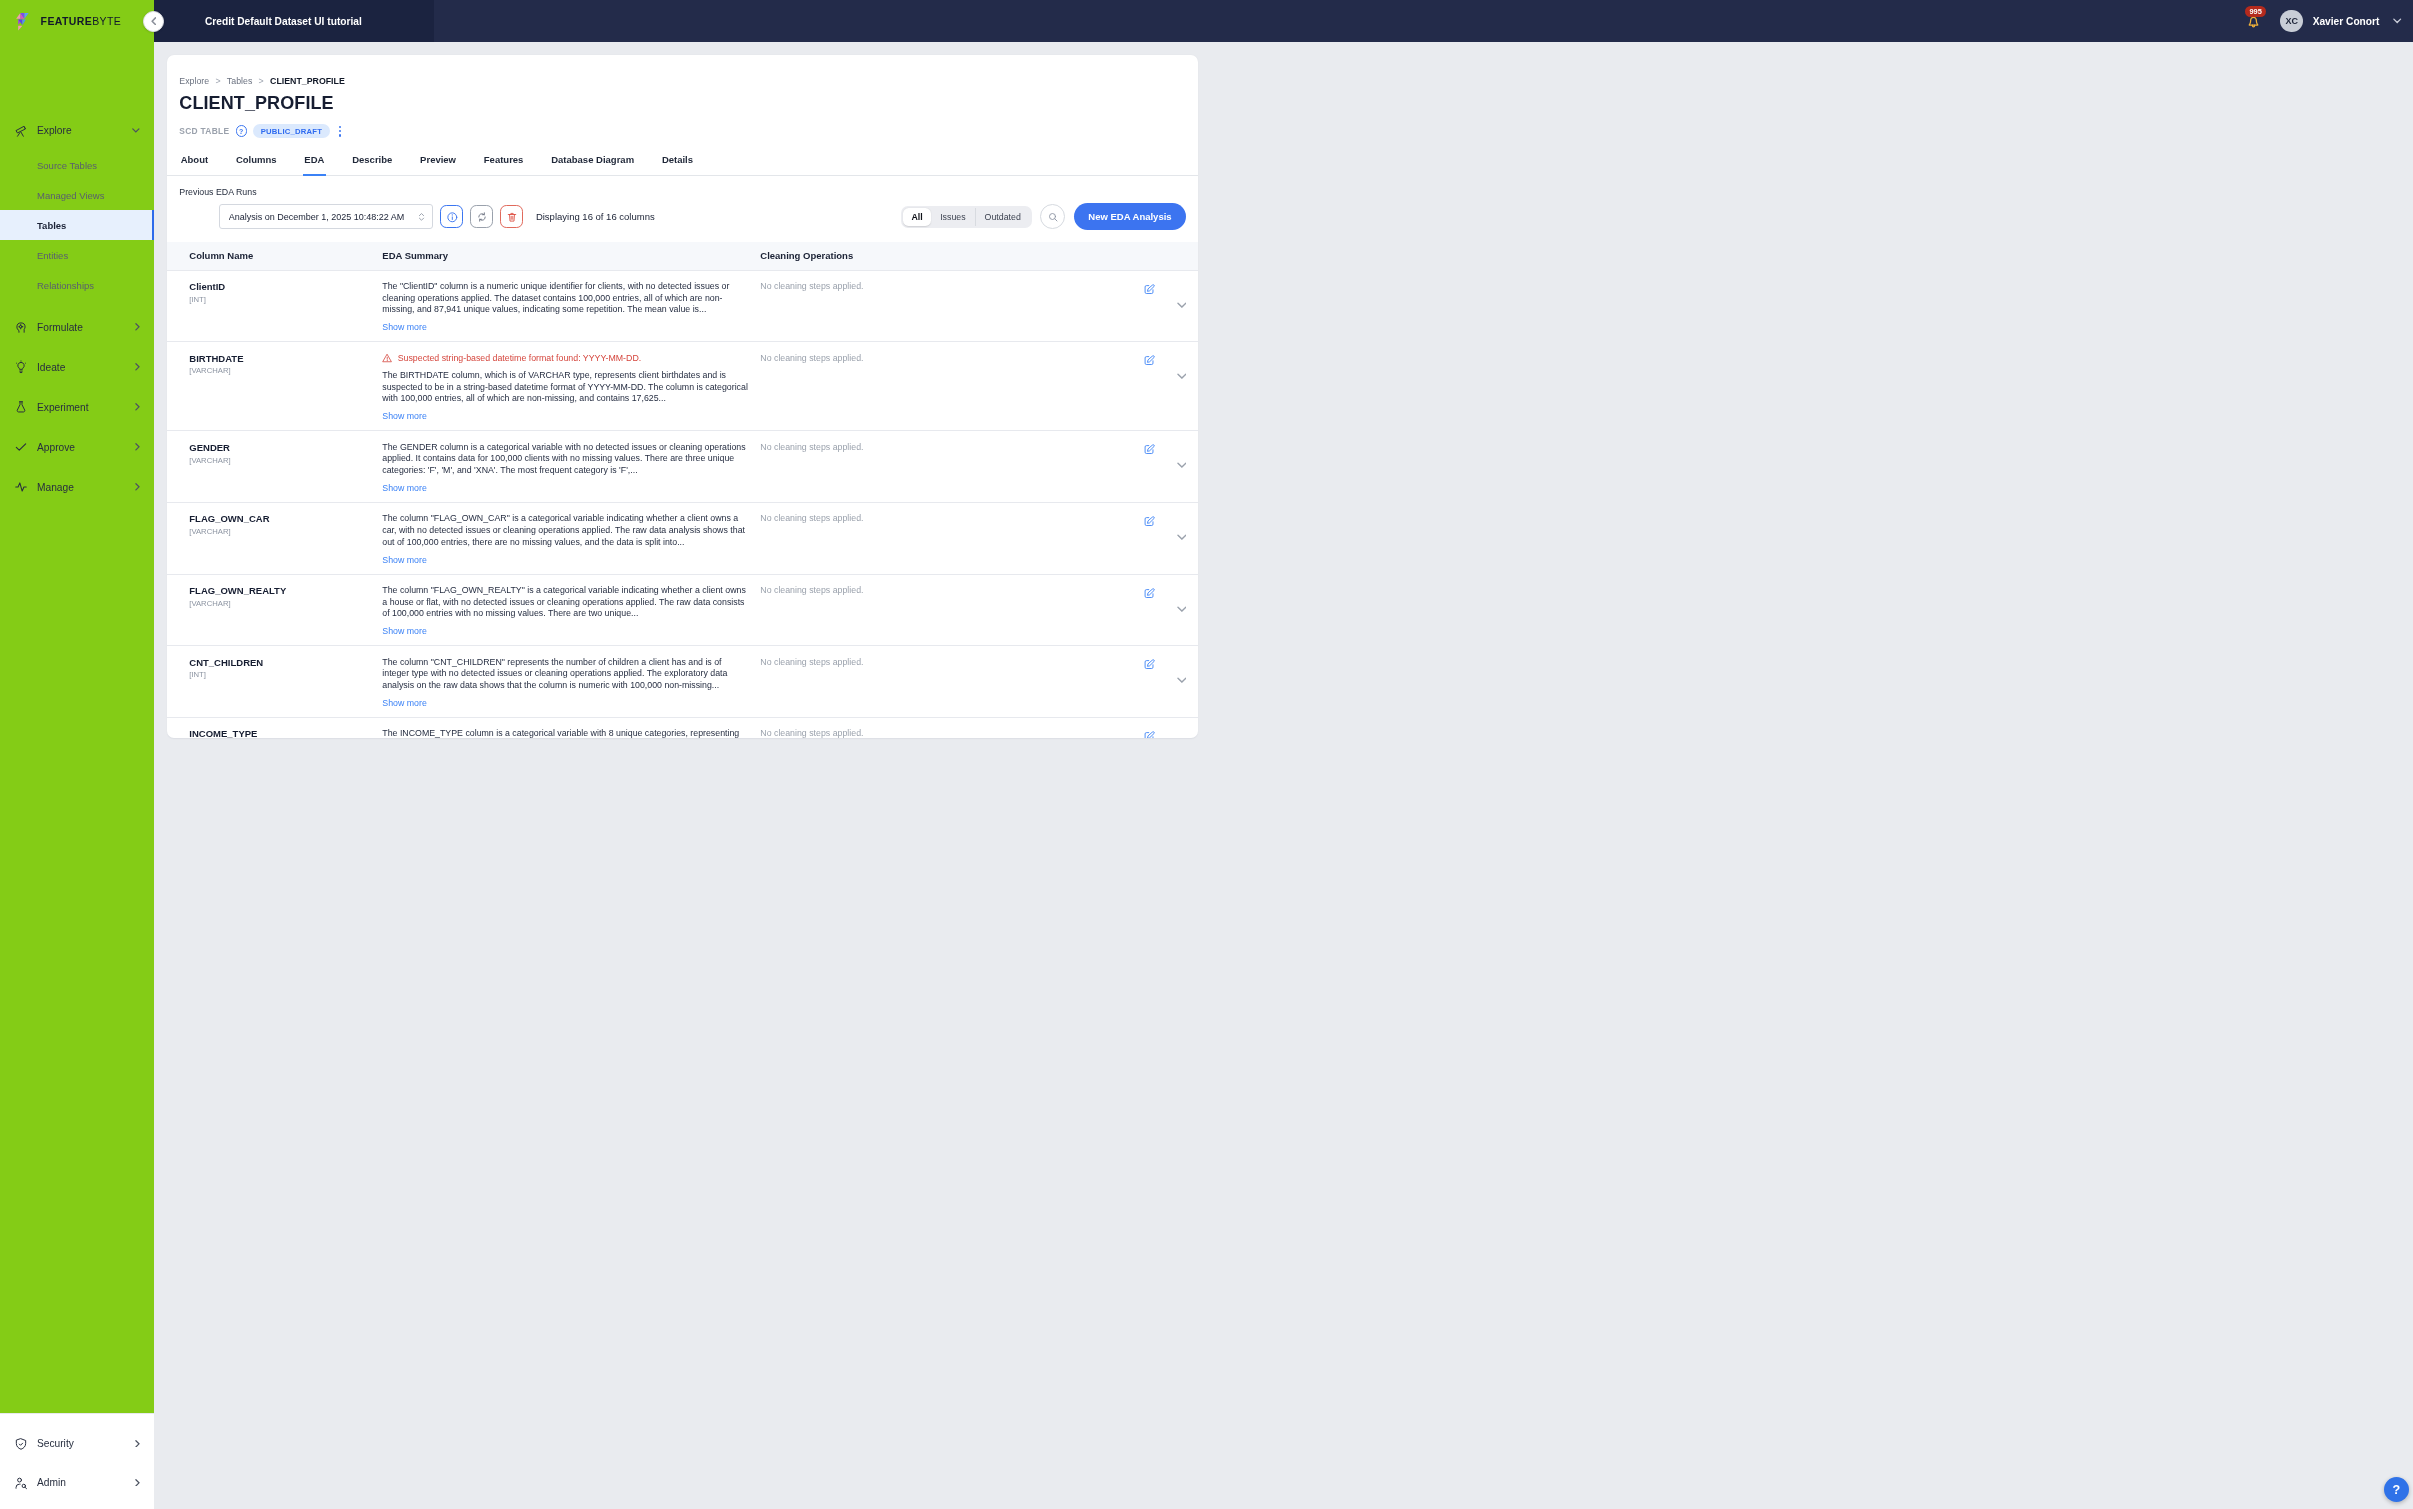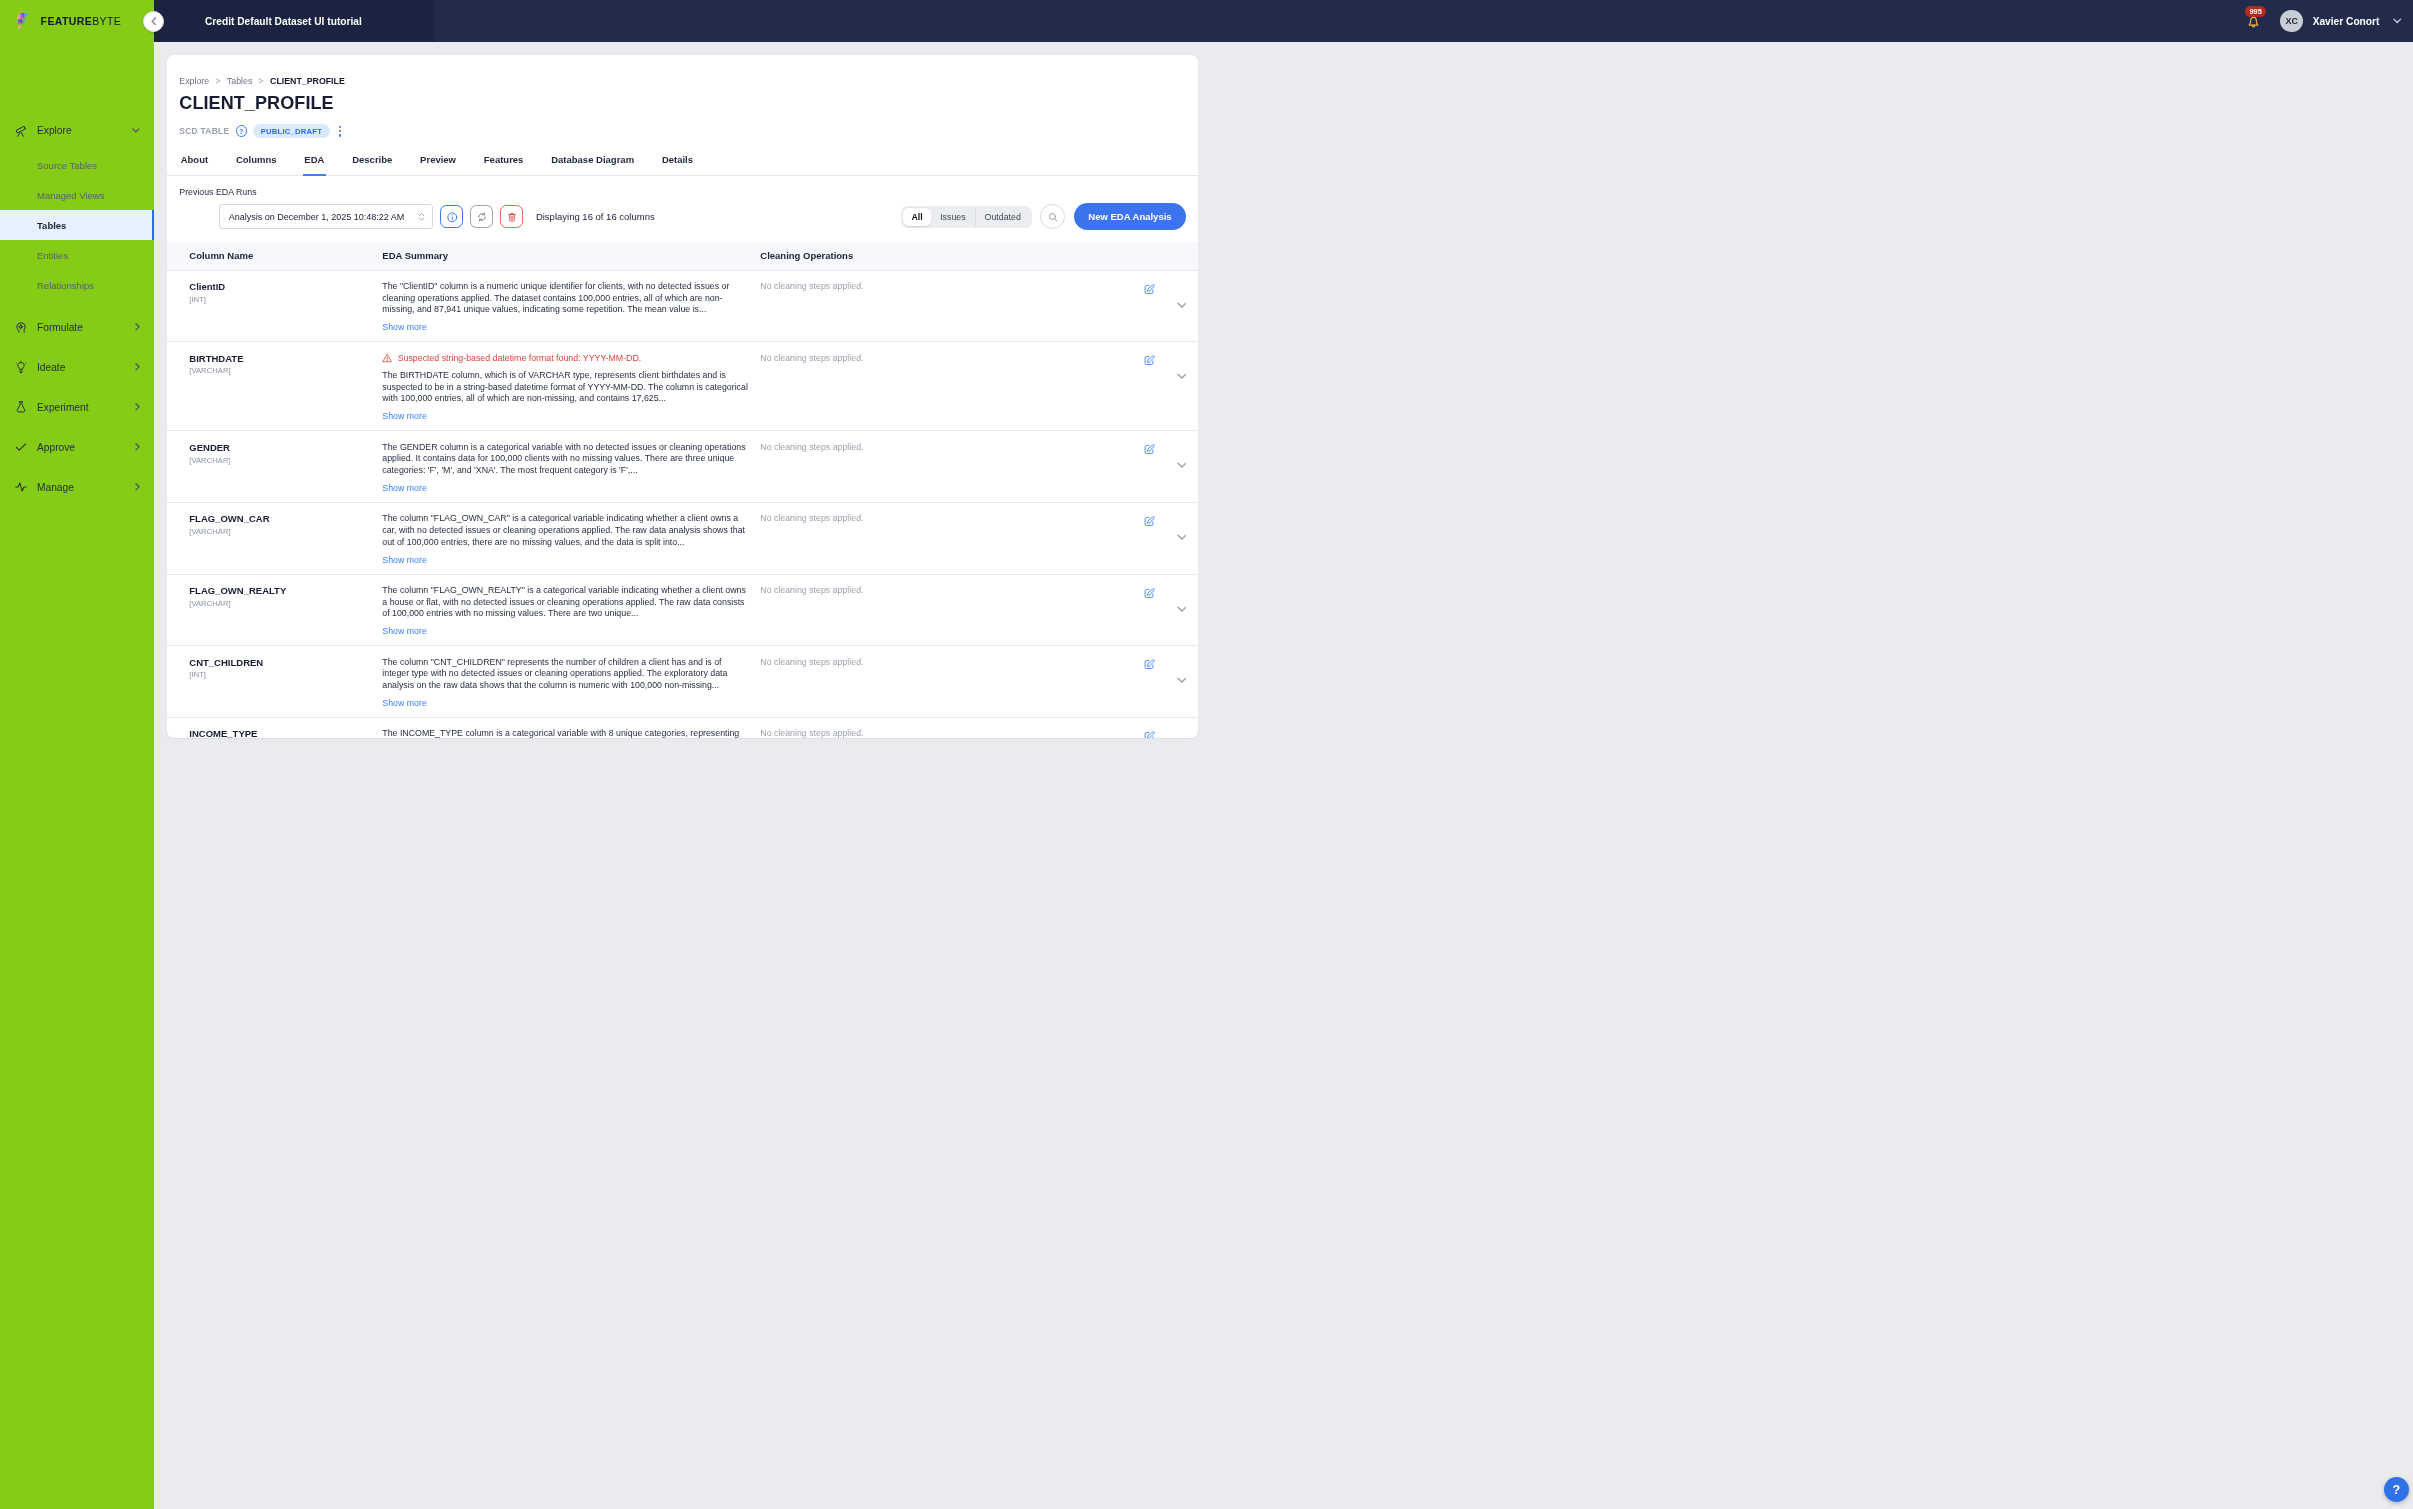--- a/index.html
+++ b/index.html
@@ -201,20 +201,44 @@
       <svg class="nv-ic" width="14" height="14" viewBox="0 0 24 24" fill="none" stroke="currentColor" stroke-width="1.8" stroke-linecap="round" stroke-linejoin="round">
         <path d="M3 12h4l3-7 4 14 3-7h4"></path>
       </svg>
       <span>Manage</span>
       <svg class="nv-chev" width="4.9" height="7.7" viewBox="0 0 6 10" fill="none" stroke="currentColor" stroke-width="1.6" stroke-linecap="round">
           <path d="M1 1l4 4-4 4"></path>
         </svg>
     </div>
   </nav>
 
+  <div class="side-bottom">
+    <div class="nav-main">
+      <svg class="nv-ic" width="14" height="14" viewBox="0 0 24 24" fill="none" stroke="currentColor" stroke-width="1.7" stroke-linecap="round" stroke-linejoin="round">
+        <path d="M12 3l8 3v5c0 5-3.4 8.4-8 10-4.6-1.6-8-5-8-10V6z"></path>
+          <path d="M9.2 12.2l2 2 3.6-3.6"></path>
+      </svg>
+      <span>Security</span>
+      <svg class="nv-chev" width="4.9" height="7.7" viewBox="0 0 6 10" fill="none" stroke="currentColor" stroke-width="1.6" stroke-linecap="round">
+          <path d="M1 1l4 4-4 4"></path>
+        </svg>
+    </div>
+    <div class="nav-main">
+      <svg class="nv-ic" width="14" height="14" viewBox="0 0 24 24" fill="none" stroke="currentColor" stroke-width="1.7" stroke-linecap="round" stroke-linejoin="round">
+        <circle cx="9.5" cy="7" r="3.3"></circle>
+          <path d="M3.5 21v-1.3A5.7 5.7 0 0 1 9.2 14h1.3"></path>
+          <circle cx="16.8" cy="17" r="2.9"></circle>
+          <path d="M19 19.4l2.5 2.3"></path>
+      </svg>
+      <span>Admin</span>
+      <svg class="nv-chev" width="4.9" height="7.7" viewBox="0 0 6 10" fill="none" stroke="currentColor" stroke-width="1.6" stroke-linecap="round">
+          <path d="M1 1l4 4-4 4"></path>
+        </svg>
+    </div>
+  </div>
 </aside>
 
 <div class="collapse-btn">
   <svg width="5.6" height="8.4" viewBox="0 0 6 10" fill="none" stroke="currentColor" stroke-width="1.8" stroke-linecap="round" stroke-linejoin="round">
       <path d="M5 1L1 5l4 4"></path>
     </svg>
 </div>
 
 <header class="topbar">
   <div class="topbar-left">

